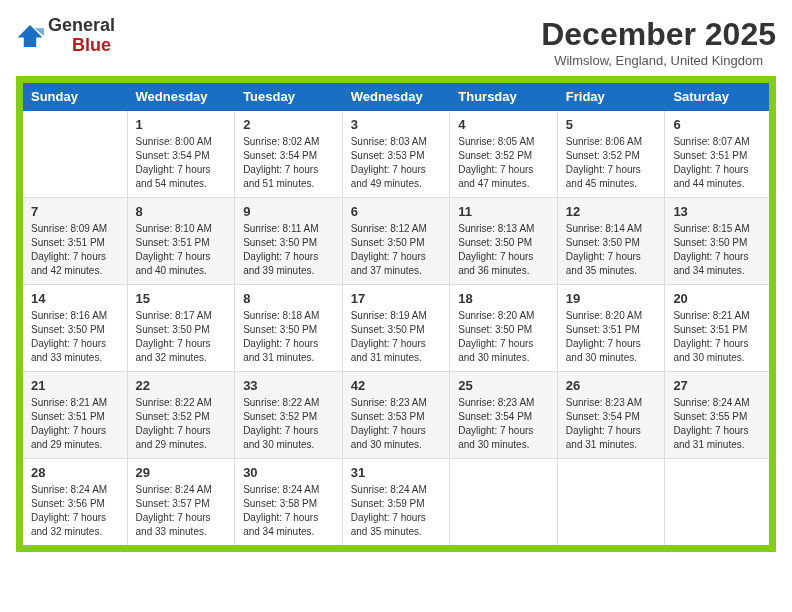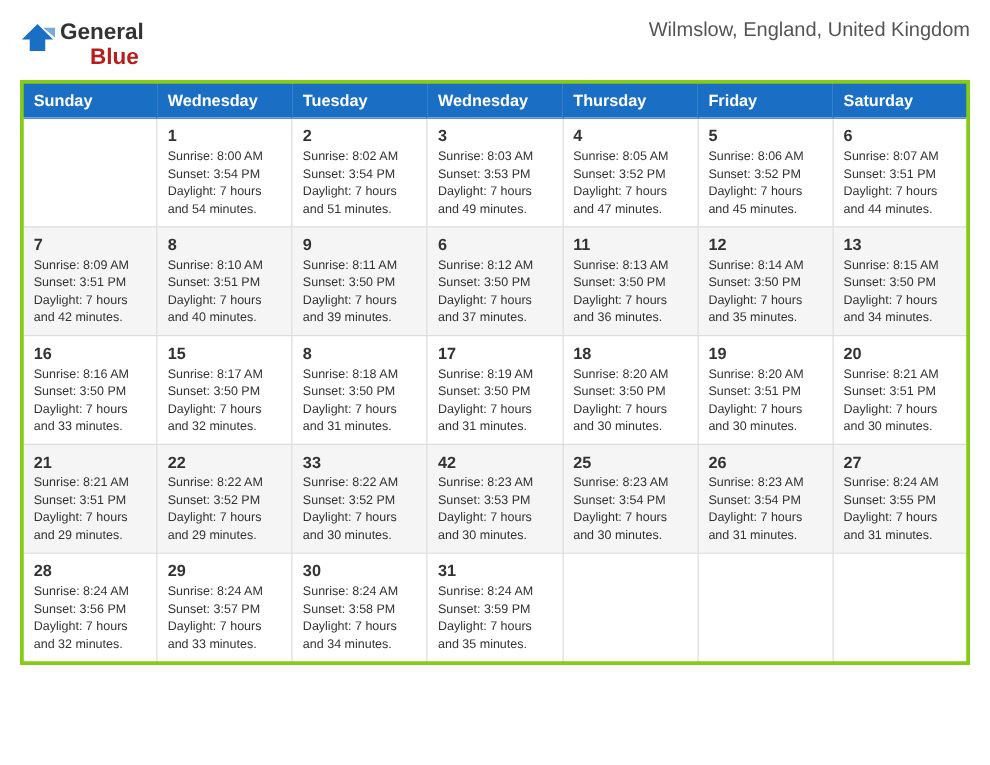--- a/index.html
+++ b/index.html
@@ -11,20 +11,21 @@
       padding: 16px;
     }
     .header {
       display: flex;
       align-items: flex-start;
       justify-content: space-between;
       margin-bottom: 8px;
     }
     .logo {
       display: flex;
+      align-items: center;
       gap: 4px;
     }
     .logo-text {
       font-size: 18px;
       font-weight: bold;
       line-height: 1.1;
     }
     .logo-text .general { color: #333; }
     .logo-text .blue { color: #b91c1c; margin-left: 24px; }
     .logo-icon {
@@ -33,28 +34,28 @@
     }
     .title-block {
       text-align: right;
     }
     .month-title {
       font-size: 32px;
       font-weight: bold;
       color: #333;
     }
     .location {
-      font-size: 16px;
+      font-size: 13px;
       color: #555;
       text-align: center;
     }
     .calendar {
       width: 100%;
       border-collapse: collapse;
-      border: 3px solid #84cc16;
+      border: 7px solid #84cc16;
     }
     .calendar th {
       background: #1a6fc4;
       color: #fff;
       font-size: 13px;
       font-weight: bold;
       text-align: left;
       padding: 6px 8px;
       border: 1px solid #1a6fc4;
     }
@@ -91,20 +92,21 @@
     <svg class="logo-icon" viewBox="0 0 36 36">
       <polygon points="18,4 34,20 26,20 26,32 10,32 10,20 2,20" fill="#1a6fc4"></polygon>
       <polygon points="24,8 36,8 36,18" fill="#1a6fc4" opacity="0.6"></polygon>
     </svg>
     <div class="logo-text">
       <div class="general">General</div>
       <div class="blue">Blue</div>
     </div>
   </div>
   <div class="title-block">
+    <div class="month-title">December 2025</div>
     <div class="location">Wilmslow, England, United Kingdom</div>
   </div>
 </div>
 
 <table class="calendar">
   <thead>
     <tr>
     <th>Sunday</th>
         <th>Wednesday</th>
         <th>Tuesday</th>
@@ -167,21 +169,21 @@
           <span class="day-number">12</span>
           <div class="day-info">Sunrise: 8:14 AM<br>Sunset: 3:50 PM<br>Daylight: 7 hours<br>and 35 minutes.</div>
         </td>
         <td class="shaded">
           <span class="day-number">13</span>
           <div class="day-info">Sunrise: 8:15 AM<br>Sunset: 3:50 PM<br>Daylight: 7 hours<br>and 34 minutes.</div>
         </td>
       </tr>
       <tr>
         <td>
-          <span class="day-number">16</span>
+          <span class="day-number">14</span>
           <div class="day-info">Sunrise: 8:16 AM<br>Sunset: 3:50 PM<br>Daylight: 7 hours<br>and 33 minutes.</div>
         </td>
         <td>
           <span class="day-number">15</span>
           <div class="day-info">Sunrise: 8:17 AM<br>Sunset: 3:50 PM<br>Daylight: 7 hours<br>and 32 minutes.</div>
         </td>
         <td>
           <span class="day-number">8</span>
           <div class="day-info">Sunrise: 8:18 AM<br>Sunset: 3:50 PM<br>Daylight: 7 hours<br>and 31 minutes.</div>
         </td>

